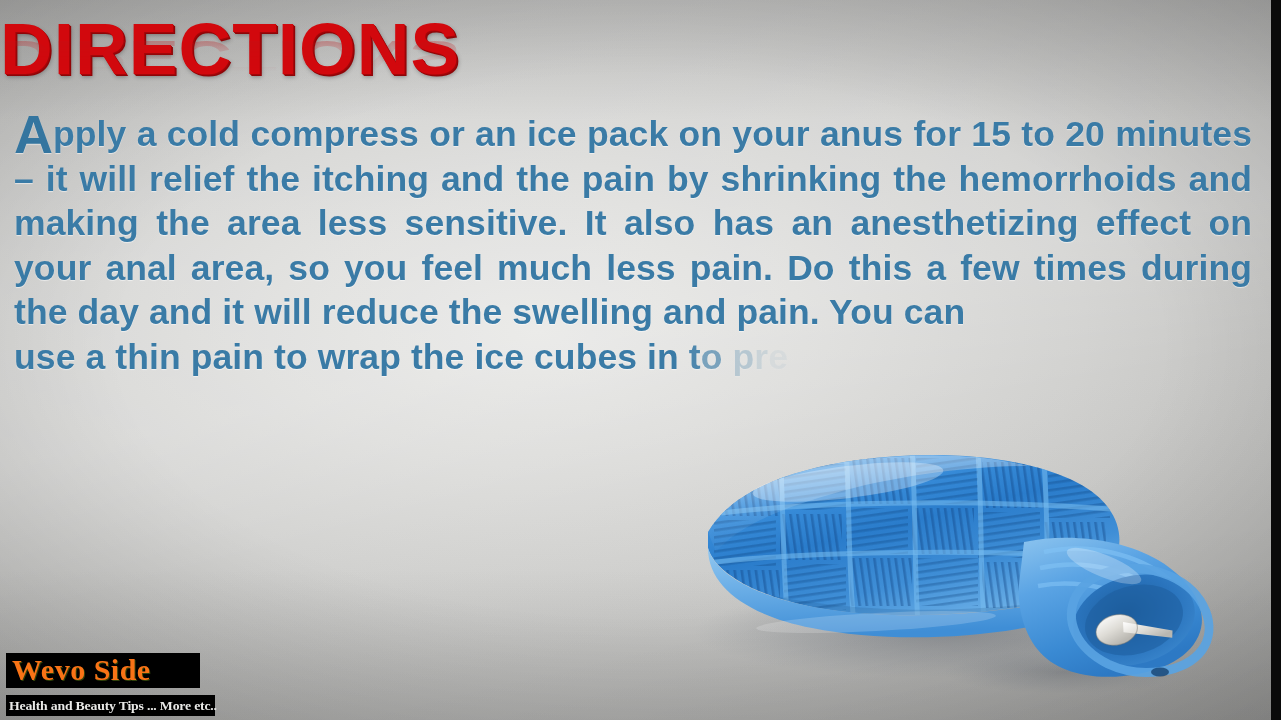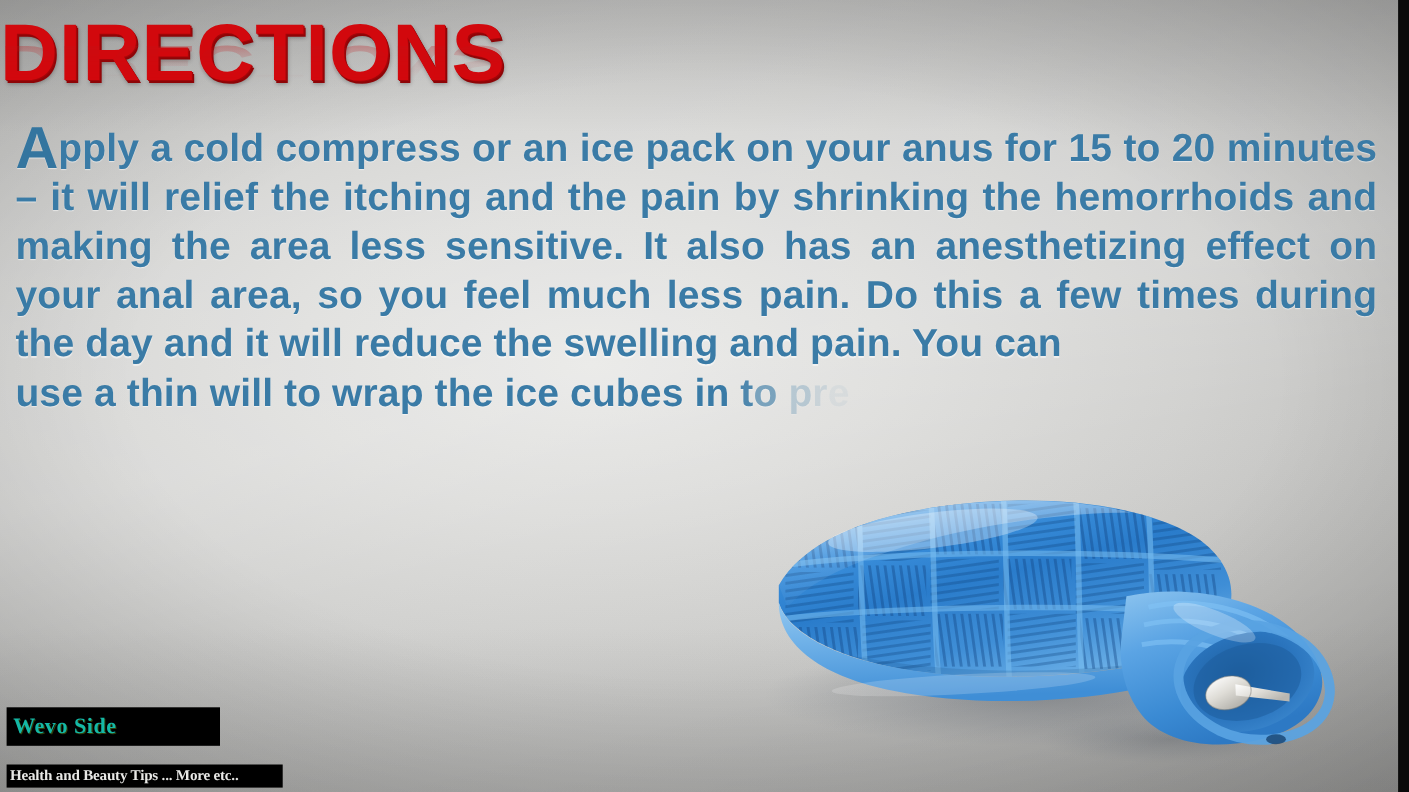--- a/index.html
+++ b/index.html
@@ -177,33 +177,33 @@
     background: #000;
     padding: 2px 6px 3px 6px;
     display: block;
     width: 194px;
     box-sizing: border-box;
   }
   .logo-main-text {
     font-family: "Liberation Serif", serif;
     font-weight: bold;
     font-style: normal;
-    font-size: 20px;
+    font-size: 30px;
     line-height: 30px;
-    color: #14b8a6;
+    color: #f97316;
     letter-spacing: 0.5px;
     text-shadow: 1px 1px 0 #30400a;
     white-space: nowrap;
   }
   .logo-tag {
     display: block;
-    width: 251px;
+    width: 209px;
     box-sizing: border-box;
     background: #000;
-    margin-top: 17px;
+    margin-top: 7px;
     padding: 1px 3px 2px 3px;
   }
   .logo-tag-text {
     font-family: "Liberation Serif", serif;
     font-weight: bold;
     font-size: 13.5px;
     line-height: 14px;
     color: #e8e8e6;
     white-space: nowrap;
     letter-spacing: -0.2px;
@@ -363,21 +363,21 @@
     </svg>
   </div>
 
   <div class="title-wrap">
     <div class="title">DIRECTIONS</div>
     <div class="title-reflect">DIRECTIONS</div>
   </div>
 
   <div class="body-wrap">
     <div class="body-text"><span class="dropcap">A</span><span>pply a cold compress or an ice pack on your anus for 15 to 20 minutes – it will relief the itching and  the pain by shrinking the hemorrhoids and making the area less sensitive. It also has an anesthetizing effect on your anal area, so you feel much less pain. Do this a few times during the day and it will reduce the swelling and pain. You can</span></div>
-    <div class="body-text line-last"><span>use a thin will to wrap the ice cubes in</span><span class="fade-seq"><span class="f2"> t</span><span class="f3">o</span><span class="f4"> </span><span class="f5">p</span><span class="f6">r</span><span class="f7">e</span></span></div>
+    <div class="body-text line-last"><span>use a thin pain to wrap the ice cubes in</span><span class="fade-seq"><span class="f2"> t</span><span class="f3">o</span><span class="f4"> </span><span class="f5">p</span><span class="f6">r</span><span class="f7">e</span></span></div>
   </div>
 
   <div class="logo">
     <div class="logo-main">
       <span class="logo-main-text">Wevo Side</span>
     </div>
     <div class="logo-tag">
       <span class="logo-tag-text">Health and Beauty Tips ... More etc..</span>
     </div>
   </div>

